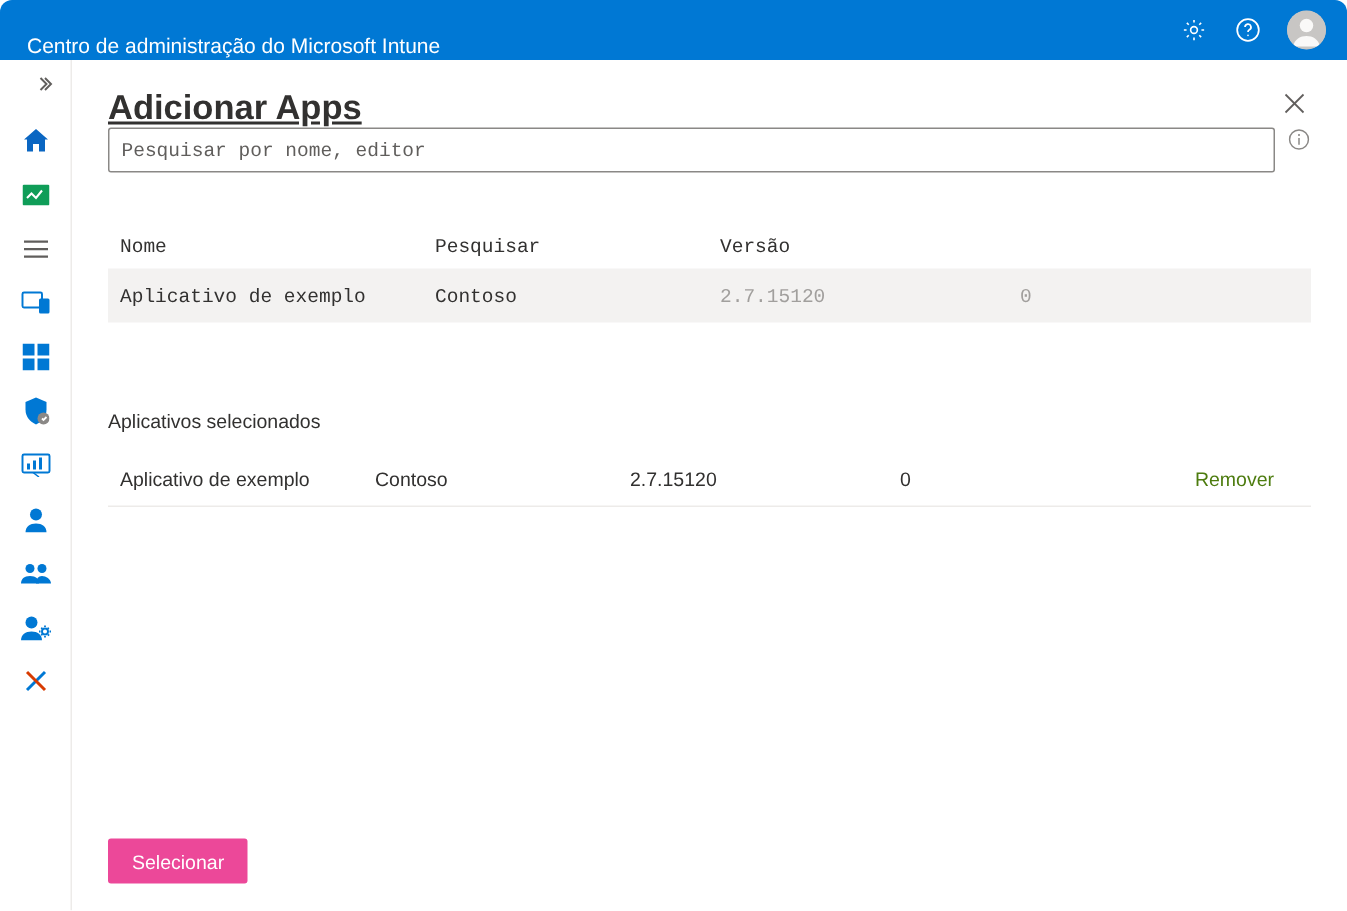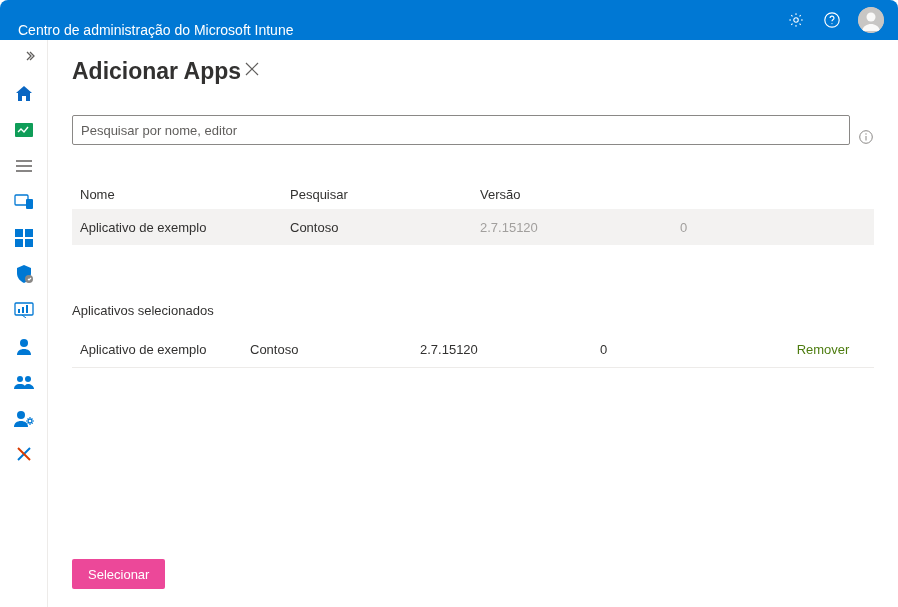--- a/index.html
+++ b/index.html
@@ -90,42 +90,43 @@
     .main {
       flex: 1;
       padding: 18px 24px 0 24px;
       position: relative;
       display: flex;
       flex-direction: column;
     }
     .page-header {
       display: flex;
       align-items: flex-start;
-      justify-content: flex-start;
-      margin-bottom: 30px;
+      justify-content: space-between;
+      text-decoration: underline;
     }
     .page-title {
       font-size: 23px;
       font-weight: 600;
       color: #323130;
     }
     .close-btn {
       width: 22px;
       height: 22px;
       cursor: pointer;
       color: #605e5c;
       display: flex;
       align-items: center;
       justify-content: center;
     }
     .search-row {
       display: flex;
-      align-items: flex-end;
+      align-items: flex-start;
       gap: 8px;
       margin-bottom: 34px;
+      font-family: Liberation Mono, monospace;
     }
     .search-input {
       flex: 1;
       height: 30px;
       border: 1px solid #8a8886;
       border-radius: 2px;
       padding: 0 8px;
       font-size: 13px;
       color: #323130;
       outline: none;
@@ -140,20 +141,21 @@
       display:flex;align-items:center;justify-content:center;
     }
     .table {
       width: 100%;
     }
     .thead, .trow {
       display: grid;
       grid-template-columns: 210px 190px 200px 1fr;
       align-items: center;
       padding: 0 8px;
+      font-family: Liberation Mono, monospace;
     }
     .thead {
       height: 30px;
       font-size: 13px;
       color: #323130;
     }
     .trow {
       height: 36px;
       background: #f3f2f1;
       font-size: 13px;

